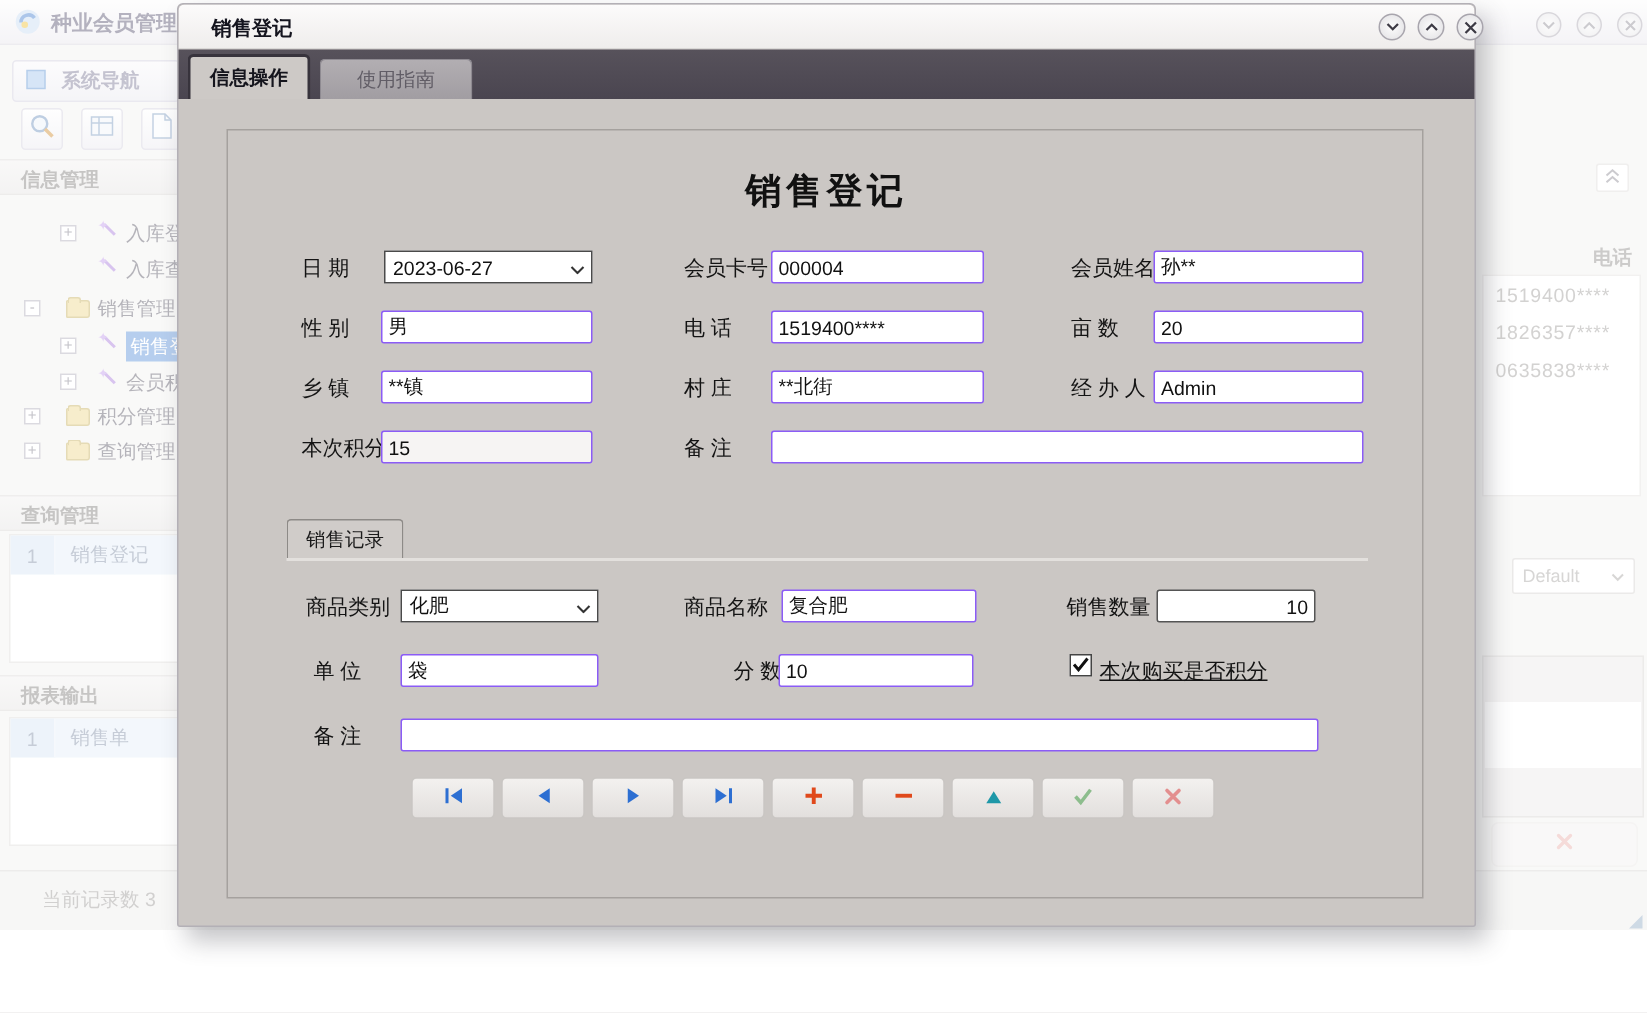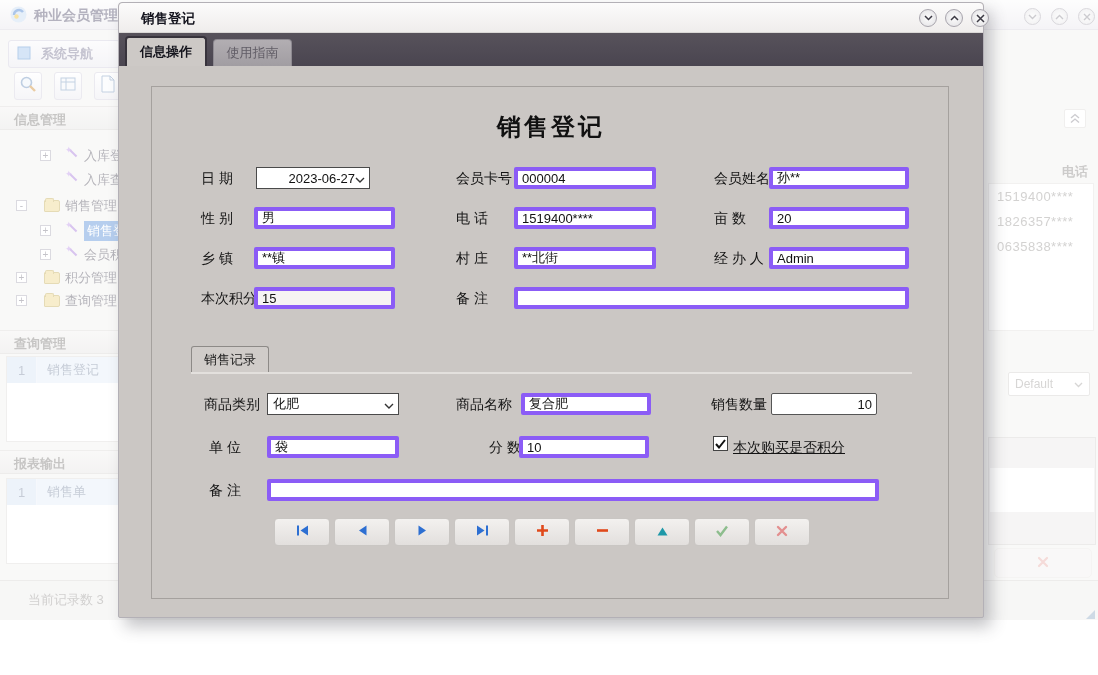--- a/index.html
+++ b/index.html
@@ -40,25 +40,25 @@
   .rp-xbtn { position:absolute; left:994px; top:548px; width:98px; height:30px; background:#f5f3f2; border:1px solid #eceae8; border-radius:5px; display:flex; align-items:center; justify-content:center; }
   .grip { position:absolute; left:1086px; top:610px; width:0; height:0; border-left:9px solid transparent; border-bottom:9px solid #9fb6cc; }
 
   
   #dialog { position:absolute; left:118px; top:2px; width:866px; height:616px; z-index:10; background:#cbc7c4; border:1px solid #b3b0b6; border-radius:4px 4px 2px 2px; box-shadow:7px 9px 16px rgba(60,60,70,0.30); }
   .dlg-titlebar { position:absolute; left:0; top:0; width:100%; height:30px; background:linear-gradient(#fcfbfb,#efedec); border-radius:4px 4px 0 0; border-bottom:1px solid #dad8d6; }
   .dlg-title { position:absolute; left:22px; top:7px; font-size:13.5px; font-weight:bold; color:#14141e; }
   .dlg-winbtn { position:absolute; top:6px; width:18px; height:18px; border-radius:50%; background:radial-gradient(#fcfcfc,#e1e0e3); border:1px solid #a8a5ad; display:flex; align-items:center; justify-content:center; cursor:pointer; }
   .dlg-tabstrip { position:absolute; left:0; top:30px; width:100%; height:33px; background:linear-gradient(#57525b,#4a4550); }
   .dlg-tab-active { position:absolute; left:6px; top:3px; width:82px; height:30px; background:#cdc9c6; border:2px solid #37333c; border-bottom:none; border-radius:4px 4px 0 0; display:flex; align-items:center; justify-content:center; font-size:13px; font-weight:bold; color:#15151d; }
-  .dlg-tab-inactive { position:absolute; left:94px; top:6px; width:79px; height:27px; background:linear-gradient(#b2aeb2,#a19da2); border:1px solid #8e8a91; border-bottom:none; border-radius:4px 4px 0 0; display:flex; align-items:center; justify-content:center; font-size:13px; color:#615d66; }
+  .dlg-tab-inactive { position:absolute; left:94px; top:6px; width:102px; height:27px; background:linear-gradient(#b2aeb2,#a19da2); border:1px solid #8e8a91; border-bottom:none; border-radius:4px 4px 0 0; display:flex; align-items:center; justify-content:center; font-size:13px; color:#615d66; }
   .inner-panel { position:absolute; left:32px; top:83px; width:798px; height:513px; border:1px solid #a5a19e; }
   .form-heading { position:absolute; left:0; top:108px; width:100%; text-align:center; font-family:"Liberation Serif", serif; font-size:24px; font-weight:bold; color:#111; letter-spacing:3px; }
   .flabel { position:absolute; font-size:14px; color:#141414; white-space:nowrap; }
-  .finput { position:absolute; height:22px; background:#fff; border:4px solid #8b5cf6; border-radius:2px; font-size:13px; color:#111; padding:0 4px; font-family:"Liberation Sans", sans-serif; outline:none; }
+  .finput { position:absolute; height:22px; background:#fff; border:1px solid #8b5cf6; border-radius:2px; font-size:13px; color:#111; padding:0 4px; font-family:"Liberation Sans", sans-serif; outline:none; }
   .fselect { position:absolute; height:22px; background:#fff; border:1px solid #4a4a4a; display:flex; align-items:center; justify-content:space-between; padding:0 4px 0 5px; font-size:13px; color:#111; }
   .rec-tab { position:absolute; left:72px; top:343px; width:78px; height:27px; background:#d0ccc9; border:1px solid #8d8a87; border-bottom:none; border-radius:3px 3px 0 0; display:flex; align-items:center; justify-content:center; font-size:13px; color:#1b1b1b; }
   .rec-divider { position:absolute; left:72px; top:369px; width:721px; height:2px; background:#e3e0dd; }
   .checkbox { position:absolute; width:15px; height:15px; background:#fff; border:1px solid #444; display:flex; align-items:center; justify-content:center; }
   .navbtn { position:absolute; top:515px; width:56px; height:28px; background:linear-gradient(#f3f1ef,#e2dfdd); border:1px solid #c9c6c3; border-radius:4px; display:flex; align-items:center; justify-content:center; cursor:pointer; }
 </style>
 </head>
 <body>
 
 <div id="bg-window">
@@ -227,21 +227,21 @@
 
   <div class="dlg-tabstrip">
     <div class="dlg-tab-active">信息操作</div>
     <div class="dlg-tab-inactive">使用指南</div>
   </div>
 
   <div class="inner-panel"></div>
   <div class="form-heading">销售登记</div>
 
   <span class="flabel" style="left:82px; top:167px;">日 期</span>
-  <div class="fselect" style="left:137px; top:164px; width:114px;justify-content:flex-end;">
+  <div class="fselect" style="left:137px; top:164px; width:139px;">
     <span>2023-06-27</span>
     <span><svg width="10" height="6" viewBox="0 0 10 6">
           <path d="M1 1 L5 5 L9 1" fill="none" stroke="#333" stroke-width="1.4"></path>
         </svg></span>
   </div>
   <span class="flabel" style="left:337px; top:167px;">会员卡号</span>
   <input class="finput" style="left: 395px; top: 164px; width: 142px;" value="000004">
   <span class="flabel" style="left:595px; top:167px;">会员姓名</span>
   <input class="finput" style="left: 650px; top: 164px; width: 140px;" value="孙**">
 

